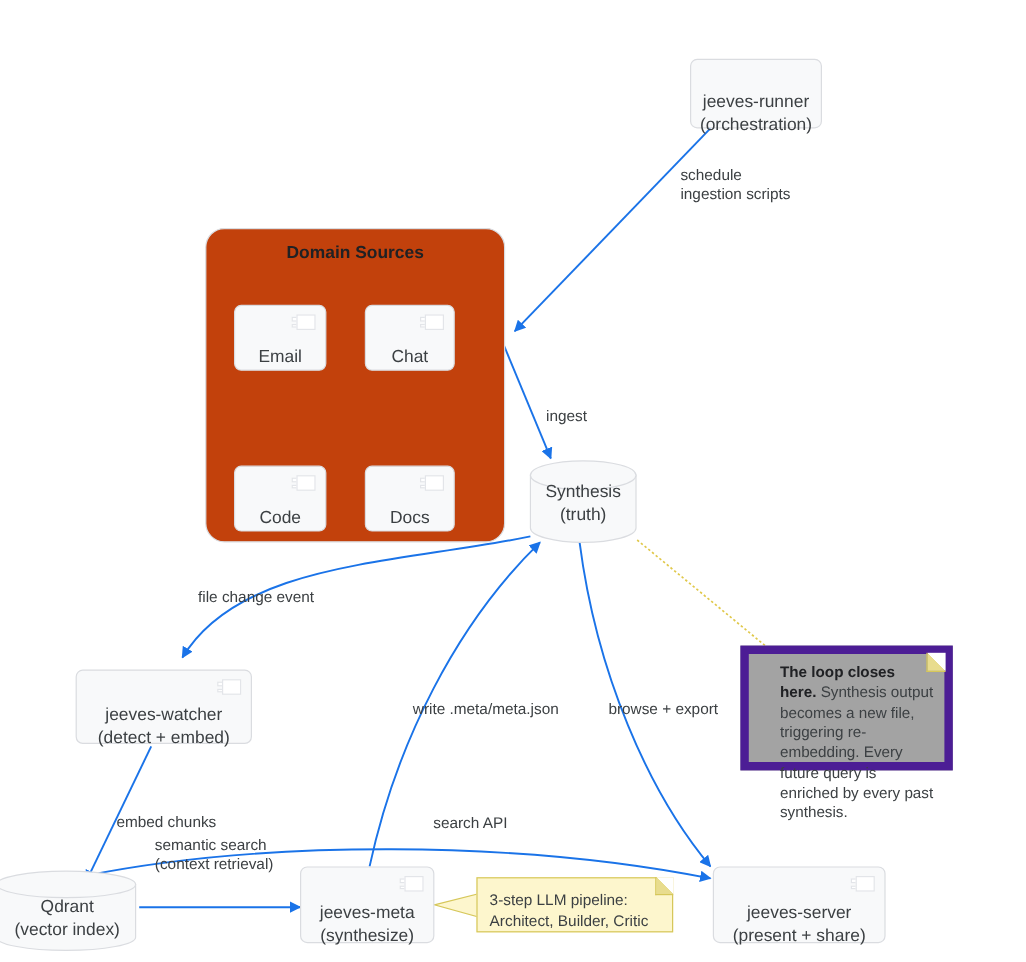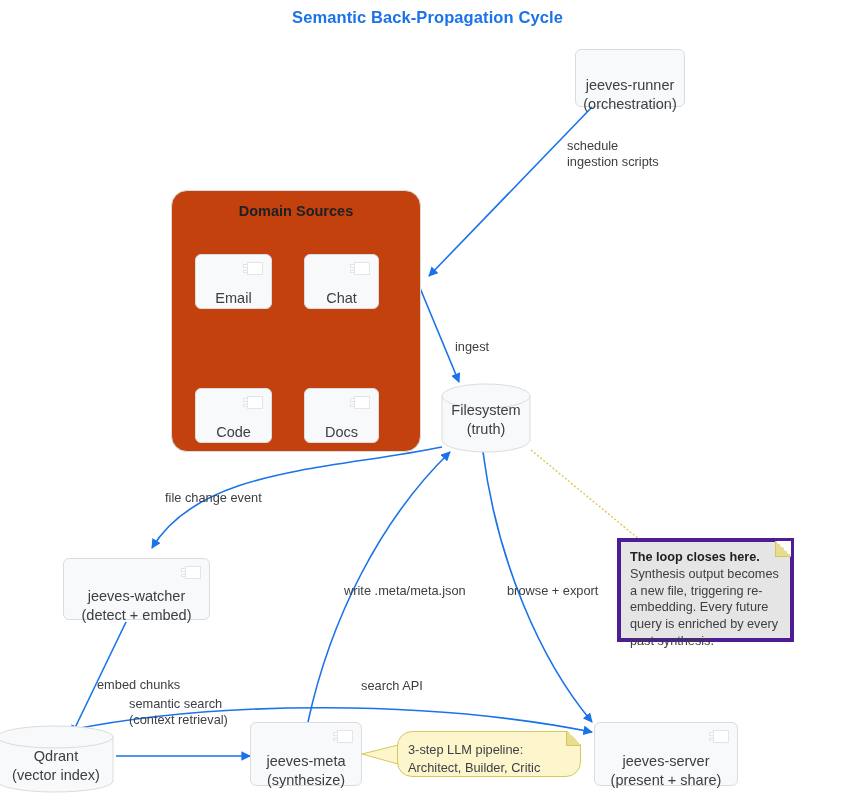--- a/index.html
+++ b/index.html
@@ -35,44 +35,43 @@
          font-size:14.5px;font-weight:bold;color:#202124;}
 
   
   .cyl{position:absolute;}
   .cyl svg{position:absolute;left:0;top:0;}
   .cyl .ctext{position:absolute;left:0;right:0;top:50%;transform:translateY(-44%);
         text-align:center;font-size:14.5px;line-height:1.3;white-space:pre-line;
         color:#3c4043;}
 
   
-  .note{position:absolute;box-sizing:border-box;background:#e5e5e5;
-        border:4px solid #4c1d95;font-size:12.7px;line-height:1.32;
-        color:#3c4043;padding:7px 9px 8px 9px;}
+  .note{position:absolute;box-sizing:border-box;background:#a3a3a3;
+        border:7px solid #4c1d95;font-size:12.7px;line-height:1.32;
+        color:#3c4043;padding:7px 9px 8px 26px;}
   .note .fold{position:absolute;right:-1px;top:-1px;width:15px;height:15px;
         background:linear-gradient(225deg,#ffffff 50%, #e8dc8e 50%);
         border-left:1px solid #d6c75a;border-bottom:1px solid #d6c75a;}
   .note b{font-weight:bold;color:#202124;}
 
   .note2{position:absolute;box-sizing:border-box;background:#fdf6cd;
         border:1px solid #d6c75a;font-size:12.8px;line-height:1.42;
         color:#3c4043;padding:9px 10px;}
   .note2 .fold{position:absolute;right:-1px;top:-1px;width:14px;height:14px;
         background:linear-gradient(225deg,#ffffff 50%, #e8dc8e 50%);
         border-left:1px solid #d6c75a;border-bottom:1px solid #d6c75a;}
 
   .elabel{position:absolute;font-size:12.8px;line-height:1.28;color:#3c4043;
           white-space:pre-line;}
 </style>
 </head>
 <body>
 
 <div id="canvas">
 
-  <div class="title">Semantic Back-Propagation Cycle</div>
 
   <svg class="edges" viewBox="0 0 855 802">
     <defs>
       <marker id="arrow" viewBox="0 0 10 10" refX="9" refY="5" markerWidth="6" markerHeight="6" orient="auto-start-reverse">
         <path d="M 0 0 L 10 5 L 0 10 z" fill="#1a73e8"></path>
       </marker>
     </defs>
 
     <path d="M 592 107 L 429 276" fill="none" stroke="#1a73e8" stroke-width="1.6" marker-end="url(#arrow)"></path>
 
@@ -138,21 +137,21 @@
         <span class="body"></span>
     </span>
     <span class="lbl">Code</span>
   </div>
 
   <div class="cyl" style="left:441px;top:383px;width:90px;height:70px;">
     <svg width="90" height="70">
       <path d="M1,13 L1,57 A44,12 0 0 0 89,57 L89,13 Z" fill="#f8f9fa" stroke="#dadce0" stroke-width="1"></path>
       <ellipse cx="45" cy="13" rx="44" ry="12" fill="#f8f9fa" stroke="#dadce0" stroke-width="1"></ellipse>
     </svg>
-    <span class="ctext">Filesystem
+    <span class="ctext">Synthesis
 (truth)</span>
   </div>
 
   <div class="node" style="left:63px;top:558px;width:147px;height:62px;">
     <span class="compicon">
       <span class="tab t1"></span>
         <span class="tab t2"></span>
         <span class="body"></span>
     </span>
     <span class="lbl">jeeves-watcher
@@ -205,19 +204,19 @@
 (context retrieval)</div>
 
   <div class="elabel" style="left:361px;top:678px;">search API</div>
 
   <div class="note" style="left:617px;top:538px;width:177px;height:104px;">
     <span class="fold"></span>
     <b>The loop closes here.</b>
     <span>Synthesis output becomes a new file, triggering re-embedding. Every future query is enriched by every past synthesis.</span>
   </div>
 
-  <div class="note2" style="left:397px;top:731px;width:184px;height:46px;border-radius:15px;">
+  <div class="note2" style="left:397px;top:731px;width:164px;height:46px;">
     <span class="fold"></span>
     <div>3-step LLM pipeline:</div>
     <div>Architect, Builder, Critic</div>
   </div>
 
 </div>
 
 </body></html>

